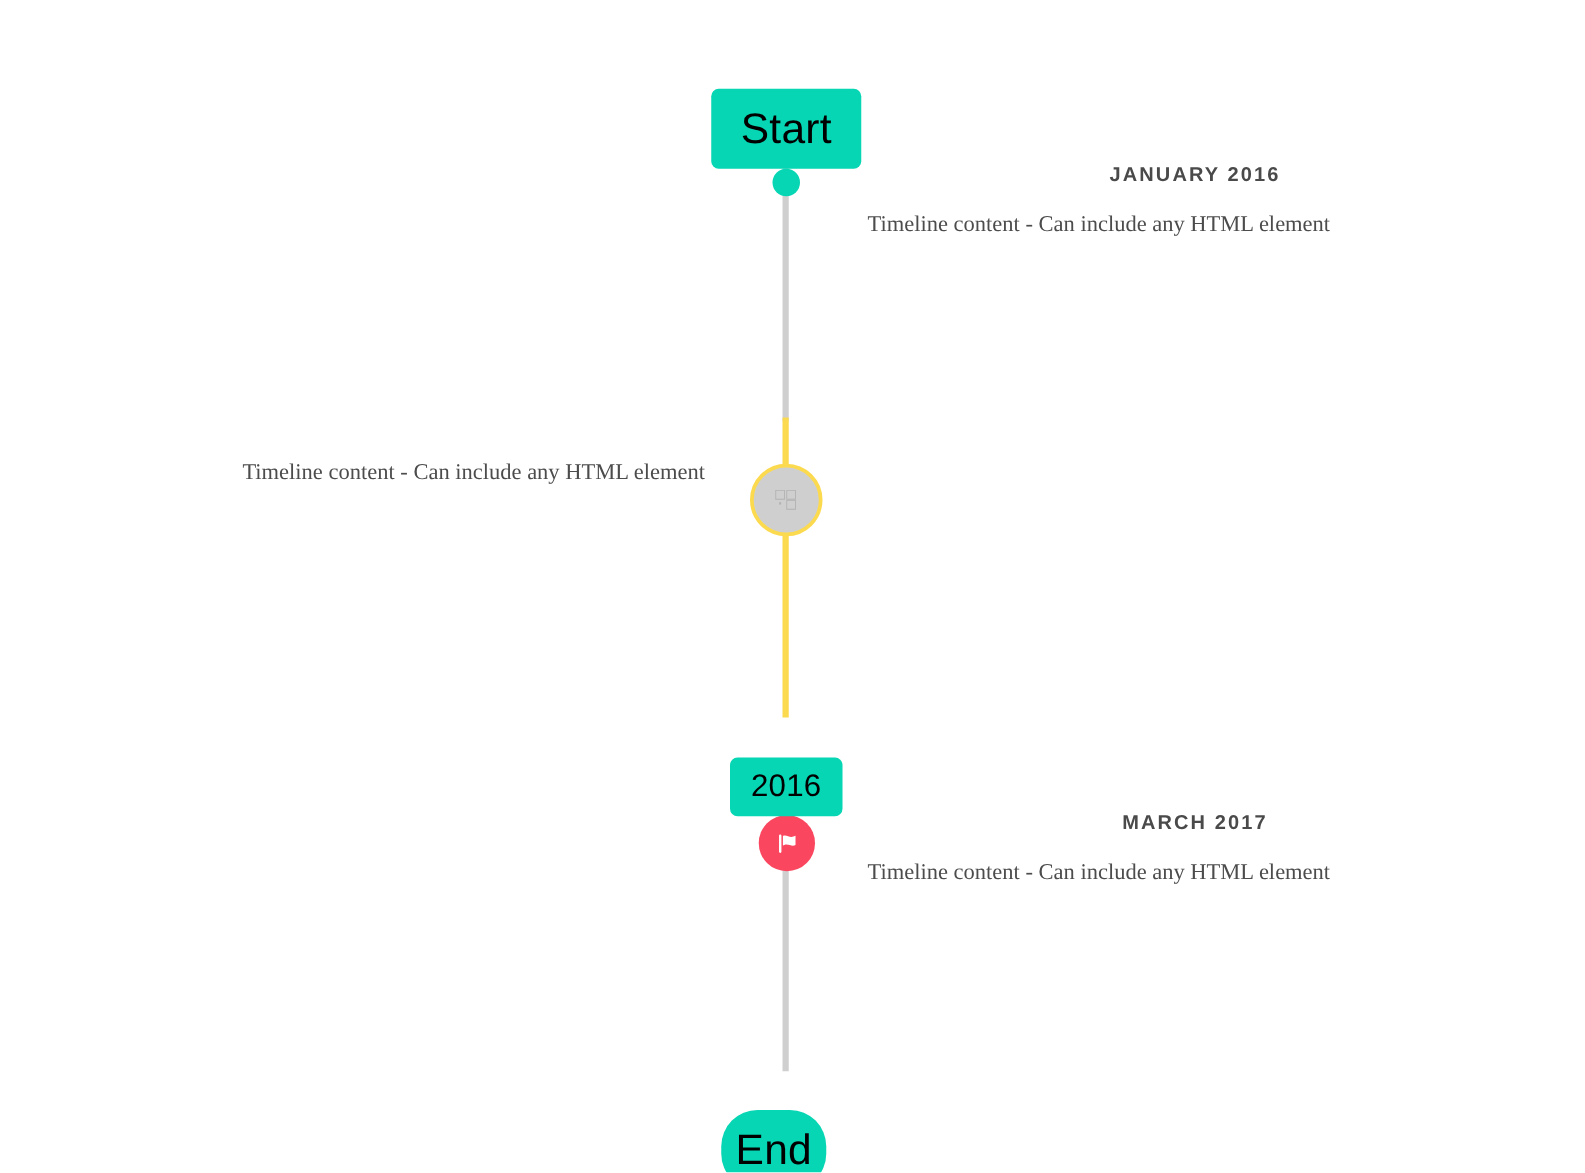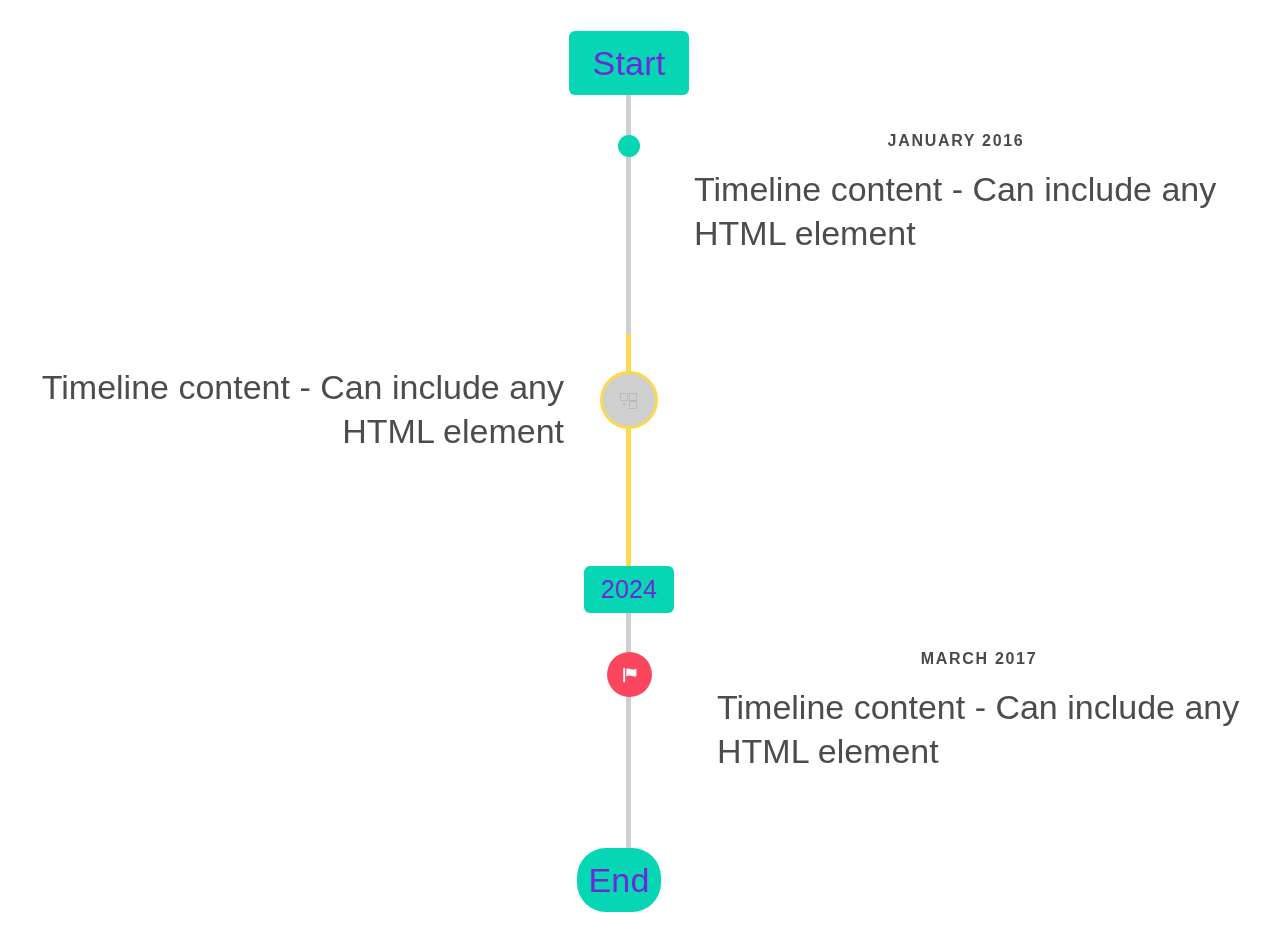--- a/index.html
+++ b/index.html
@@ -30,28 +30,29 @@
   .axis-line.yellow { background: #fcda50; }
 
   .seg-1 { top: 92px;  height: 245px; }   
   .seg-2 { top: 334px; height: 240px; }   
   .seg-3 { top: 612px; height: 245px; }   
 
   
   .badge {
     position: absolute;
     background: #06d6b3;
-    color: #6d28d9;
+    color: #000000;
     border-radius: 6px;
     display: flex;
     align-items: center;
     justify-content: center;
     font-weight: 400;
     letter-spacing: 0.2px;
     z-index: 3;
+    margin-top: 40px;
   }
   .badge-start {
     left: 569px; top: 31px;
     width: 120px; height: 64px;
     font-size: 34px;
   }
   .badge-mid {
     left: 584px; top: 566px;
     width: 90px; height: 47px;
     font-size: 25px;
@@ -79,25 +80,26 @@
     font-size: 16px;
     font-weight: 700;
     letter-spacing: 1.7px;
     color: #4a4a4a;
     text-transform: uppercase;
     line-height: 1.2;
     margin: 0 0 18px 0;
     text-align: center;
   }
   .event-text {
-    font-size: 34px;
+    font-size: 18px;
     font-weight: 400;
     color: #4c4c4c;
     line-height: 1.28;
     margin: 0;
+    font-family: Liberation Serif, serif;
   }
 
   
   .marker {
     position: absolute;
     border-radius: 50%;
     display: flex;
     align-items: center;
     justify-content: center;
     box-sizing: border-box;
@@ -158,32 +160,32 @@
   <div class="event">
     <div class="marker marker-ring">
       <span class="glyph-missing">□□
 ·□</span>
     </div>
     <div class="event-body left" style="top:366px;">
       <p class="event-text">Timeline content - Can include any HTML element</p>
     </div>
   </div>
 
-  <div class="badge badge-mid">2024</div>
+  <div class="badge badge-mid">2016</div>
 
   <div class="event">
     <div class="marker marker-flag">
       <span class="flag-icon">
         <svg width="22" height="22" viewBox="0 0 24 24" aria-hidden="true">
           <rect x="4.6" y="4" width="2.1" height="16" rx="1" fill="#ffffff"></rect>
           <path d="M8 5.2 C11 3.6 14 7.2 17.2 5.6 L19 5.1 L19 13.1 C15.6 14.9 12.4 11.5 9.2 13.1 L8 13.6 Z" fill="#ffffff"></path>
         </svg>
       </span>
     </div>
-    <div class="event-body right" style="top:649px;margin-left:23px;">
+    <div class="event-body right" style="top:649px;">
       <p class="event-date">March 2017</p>
       <p class="event-text">Timeline content - Can include any HTML element</p>
     </div>
   </div>
 
   <div class="badge badge-end">End</div>
 
 </div>
 
 </body></html>

